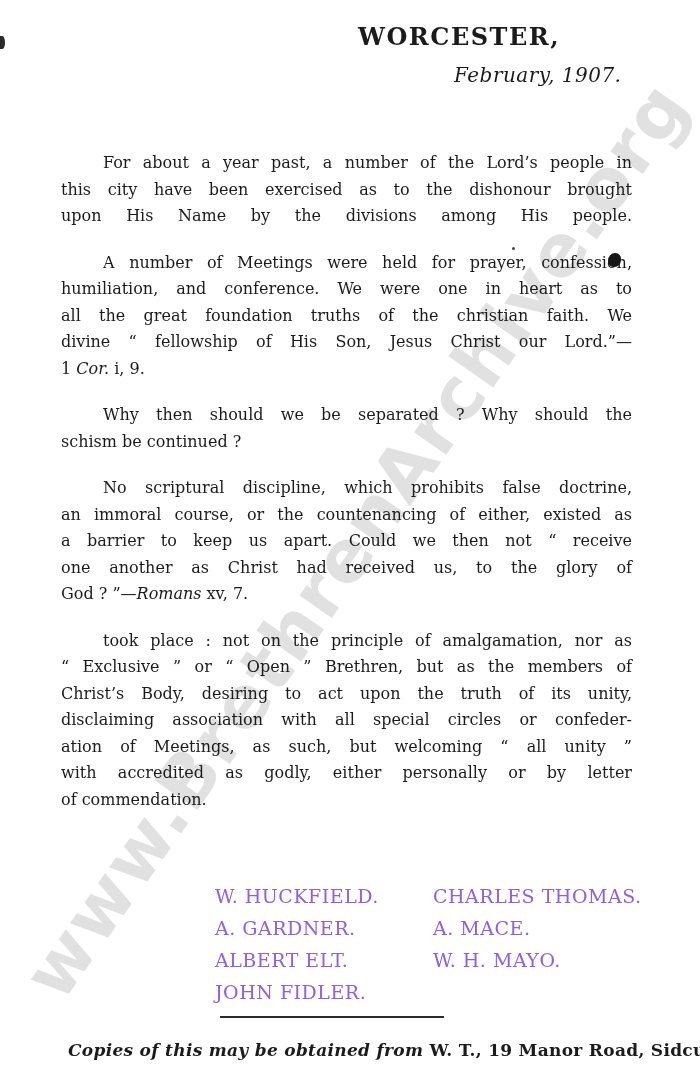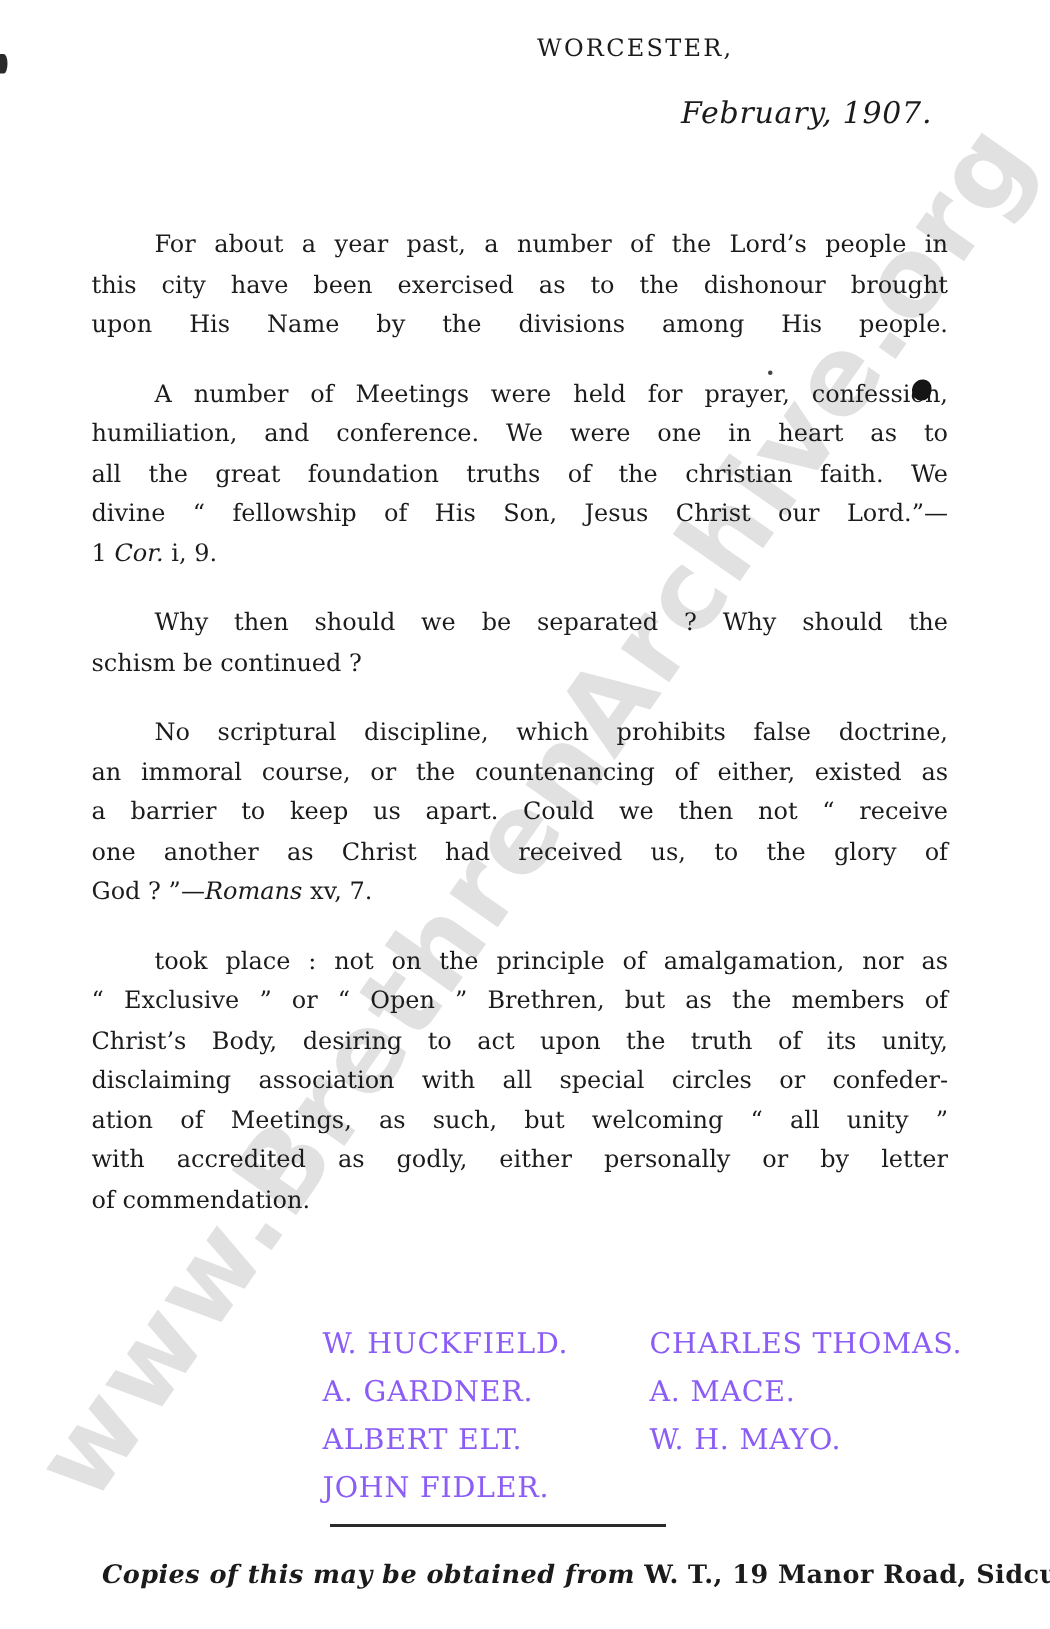--- a/index.html
+++ b/index.html
@@ -25,22 +25,23 @@
     color: rgba(120, 120, 120, 0.22);
     white-space: nowrap;
     z-index: 0;
     user-select: none;
   }
   .content { position: relative; z-index: 1; }
   .place {
     position: absolute;
     left: 358px;
     top: 22px;
-    font-size: 16px;
+    font-size: 24px;
     letter-spacing: 1.5px;
+    font-weight: bold;
   }
   .date {
     position: absolute;
     left: 454px;
     top: 63px;
     font-size: 20px;
     font-style: italic;
     letter-spacing: 0.5px;
   }
   .docbody {

